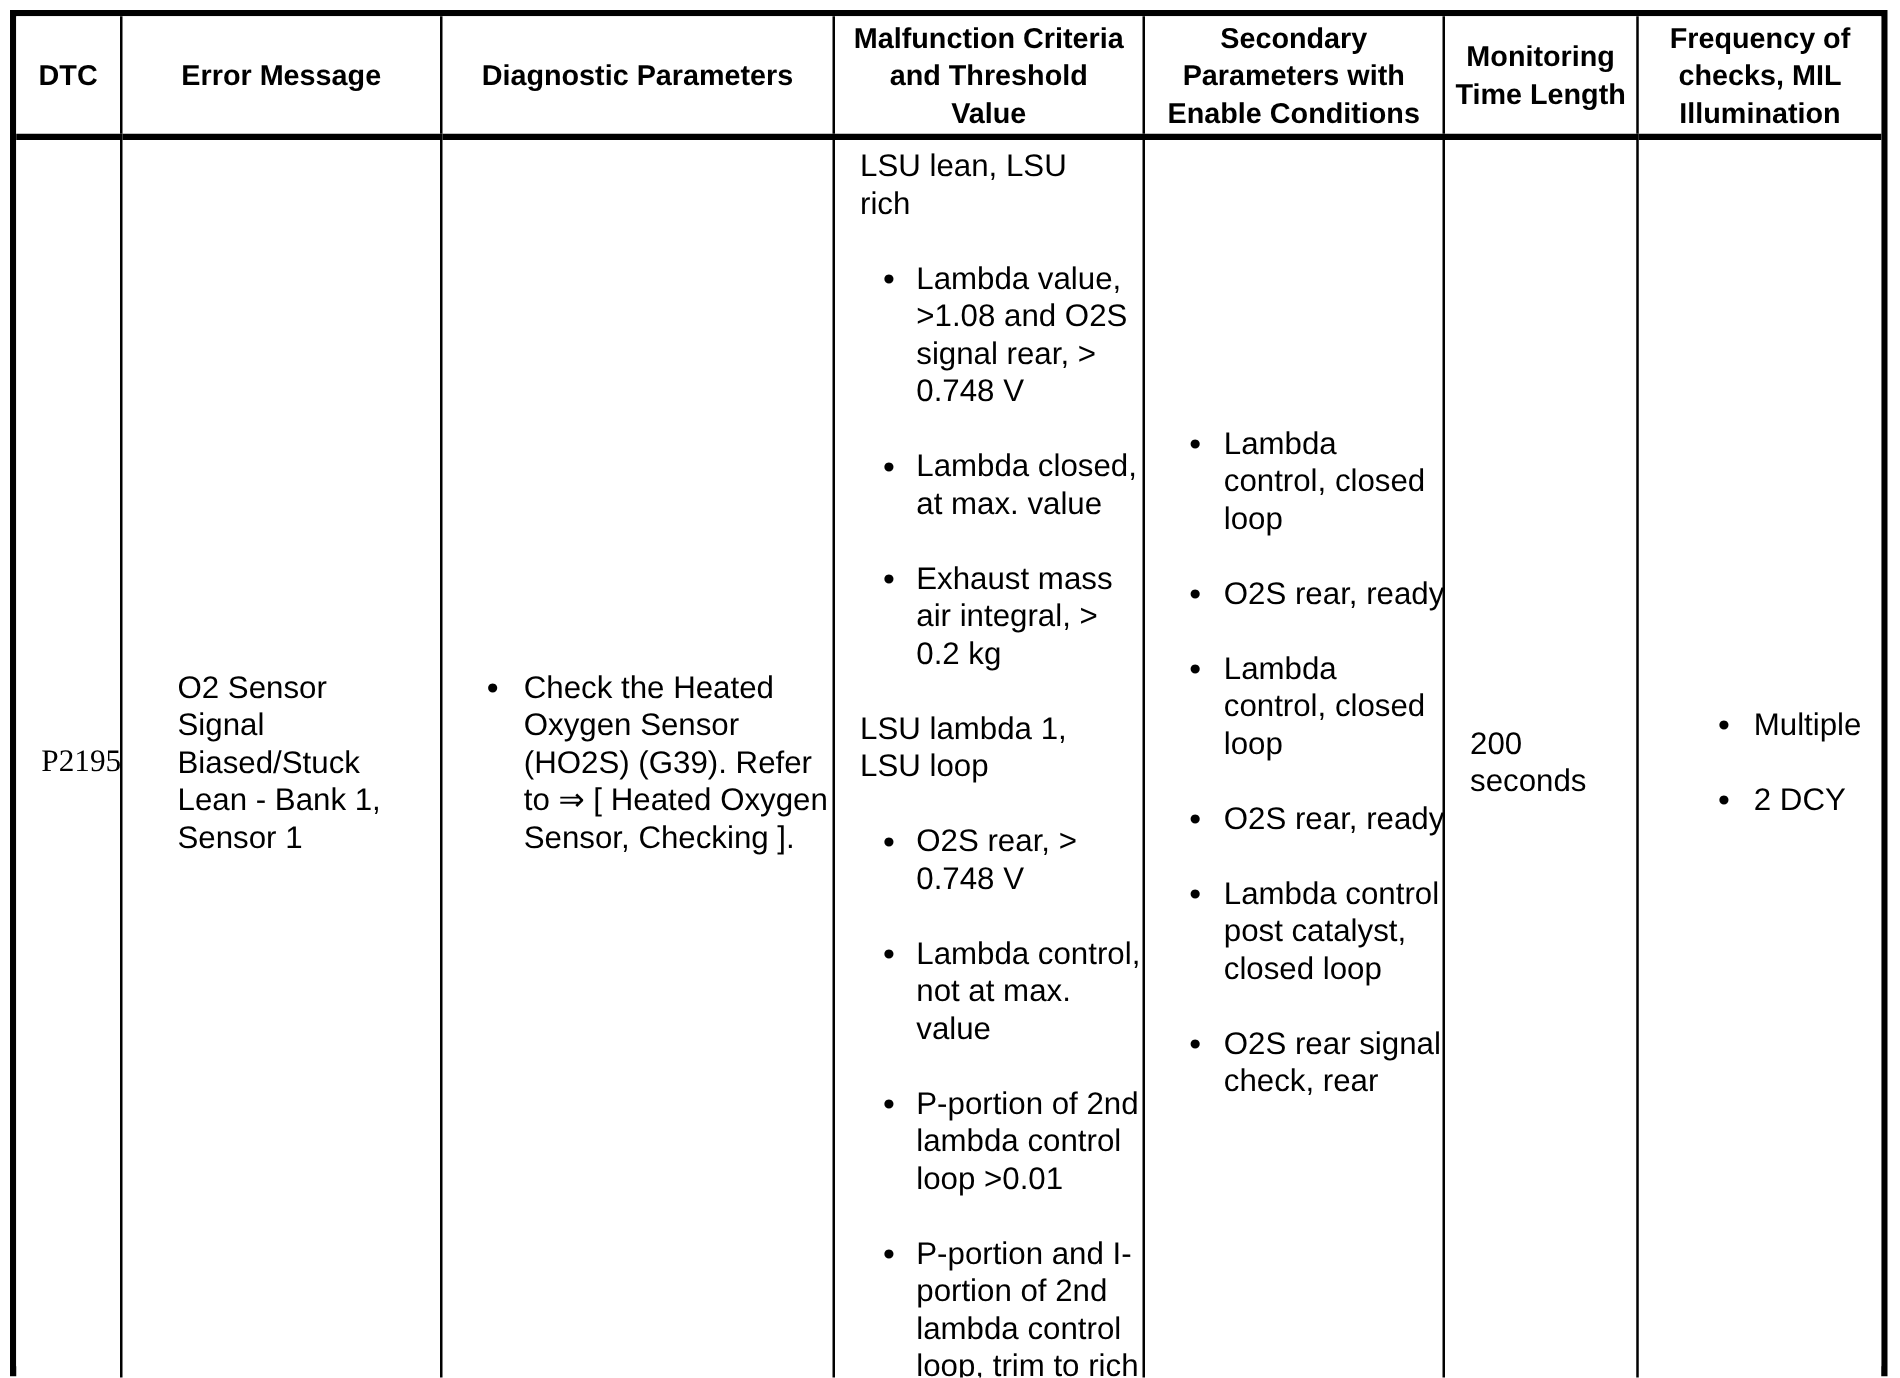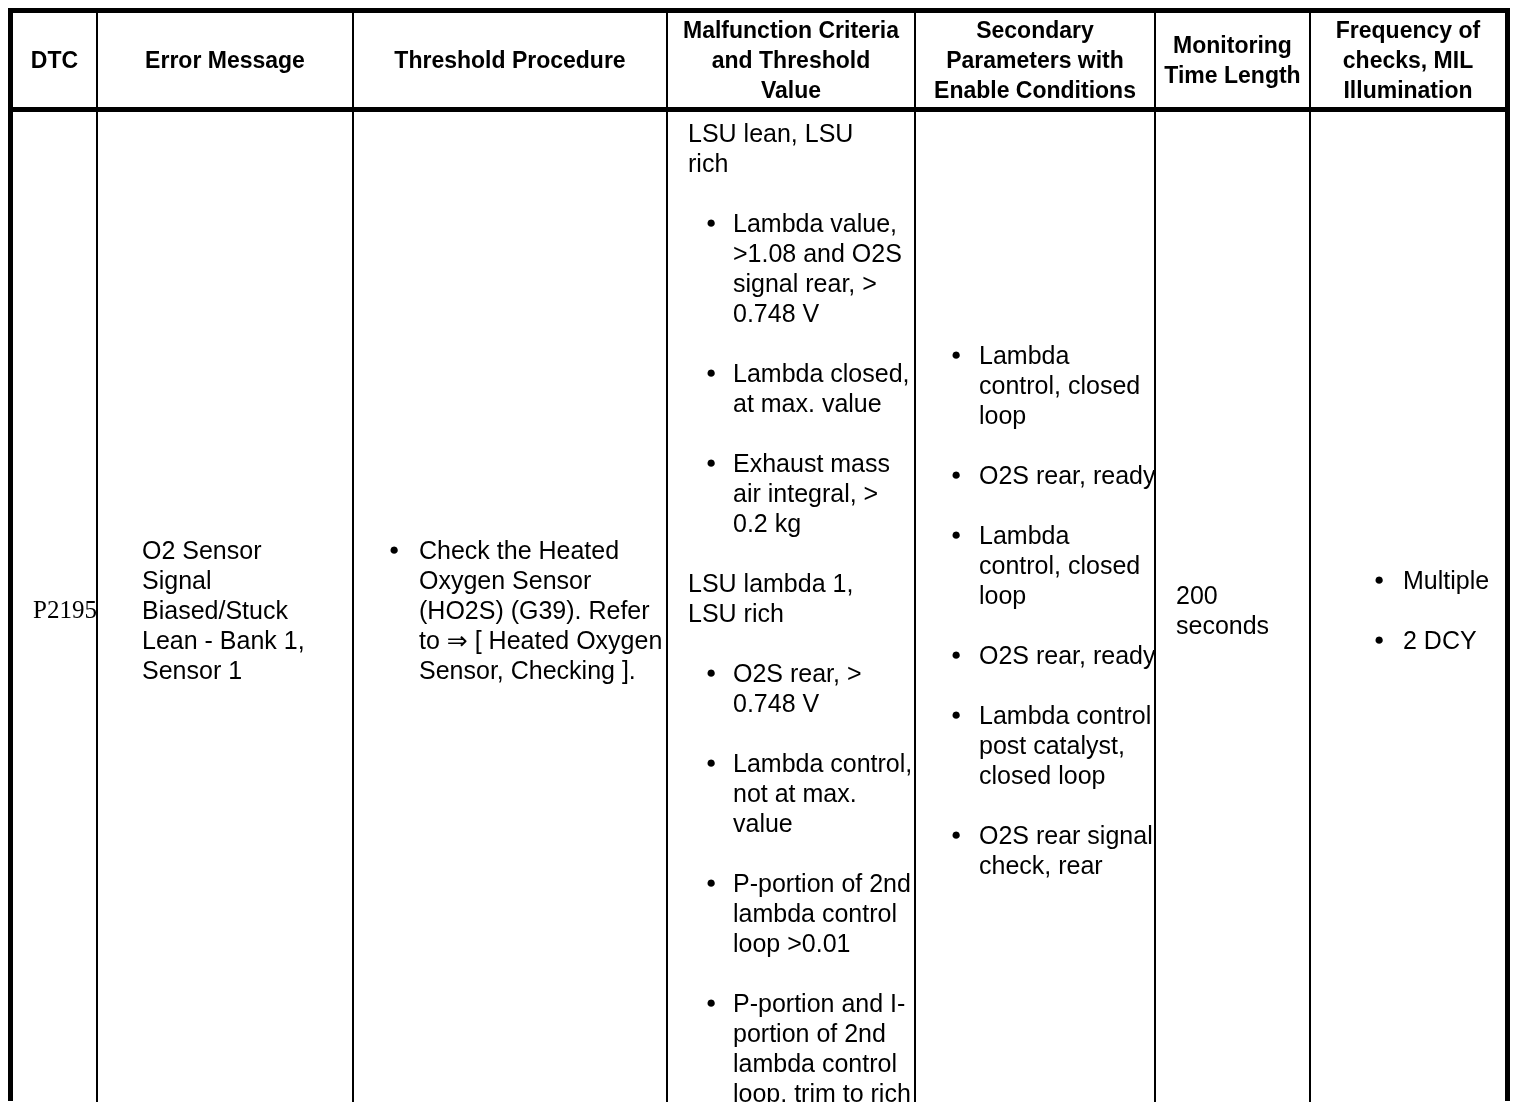--- a/index.html
+++ b/index.html
@@ -109,21 +109,21 @@
         <col style="width:314px">
         <col style="width:248px">
         <col style="width:240px">
         <col style="width:155px">
         <col style="width:195px">
       </colgroup>
       <thead>
         <tr>
           <th class="h-dtc">DTC</th>
           <th class="h-err">Error Message</th>
-          <th class="h-diag">Threshold Procedure</th>
+          <th class="h-diag">Diagnostic Parameters</th>
           <th class="h-malf">Malfunction Criteria and Threshold Value</th>
           <th class="h-sec">Secondary Parameters with Enable Conditions</th>
           <th class="h-mon">Monitoring Time Length</th>
           <th class="h-freq">Frequency of checks, MIL Illumination</th>
         </tr>
       </thead>
       <tbody>
         <tr>
           <td class="c-dtc">
             <span class="cell-text">P2195</span>
@@ -135,21 +135,21 @@
             <div class="list">
                 <div class="li"><span class="bullet">●</span><span class="txt">Check the Heated Oxygen Sensor (HO2S) (G39). Refer to ⇒ [ Heated Oxygen Sensor, Checking ].</span></div>
               </div>
           </td>
           <td class="c-malf">
             <div class="list">
                 <div class="plain">LSU lean, LSU rich</div>
                 <div class="li"><span class="bullet">●</span><span class="txt">Lambda value, &gt;1.08 and O2S signal rear, &gt; 0.748 V</span></div>
                 <div class="li"><span class="bullet">●</span><span class="txt">Lambda closed, at max. value</span></div>
                 <div class="li"><span class="bullet">●</span><span class="txt">Exhaust mass air integral, &gt; 0.2 kg</span></div>
-                <div class="plain">LSU lambda 1, LSU rich</div>
+                <div class="plain">LSU lambda 1, LSU loop</div>
                 <div class="li"><span class="bullet">●</span><span class="txt">O2S rear, &gt; 0.748 V</span></div>
                 <div class="li"><span class="bullet">●</span><span class="txt">Lambda control, not at max. value</span></div>
                 <div class="li"><span class="bullet">●</span><span class="txt">P-portion of 2nd lambda control loop &gt;0.01</span></div>
                 <div class="li"><span class="bullet">●</span><span class="txt">P-portion and I-portion of 2nd lambda control loop, trim to rich</span></div>
               </div>
           </td>
           <td class="c-sec">
             <div class="list">
                 <div class="li"><span class="bullet">●</span><span class="txt">Lambda control, closed loop</span></div>
                 <div class="li"><span class="bullet">●</span><span class="txt">O2S rear, ready</span></div>

